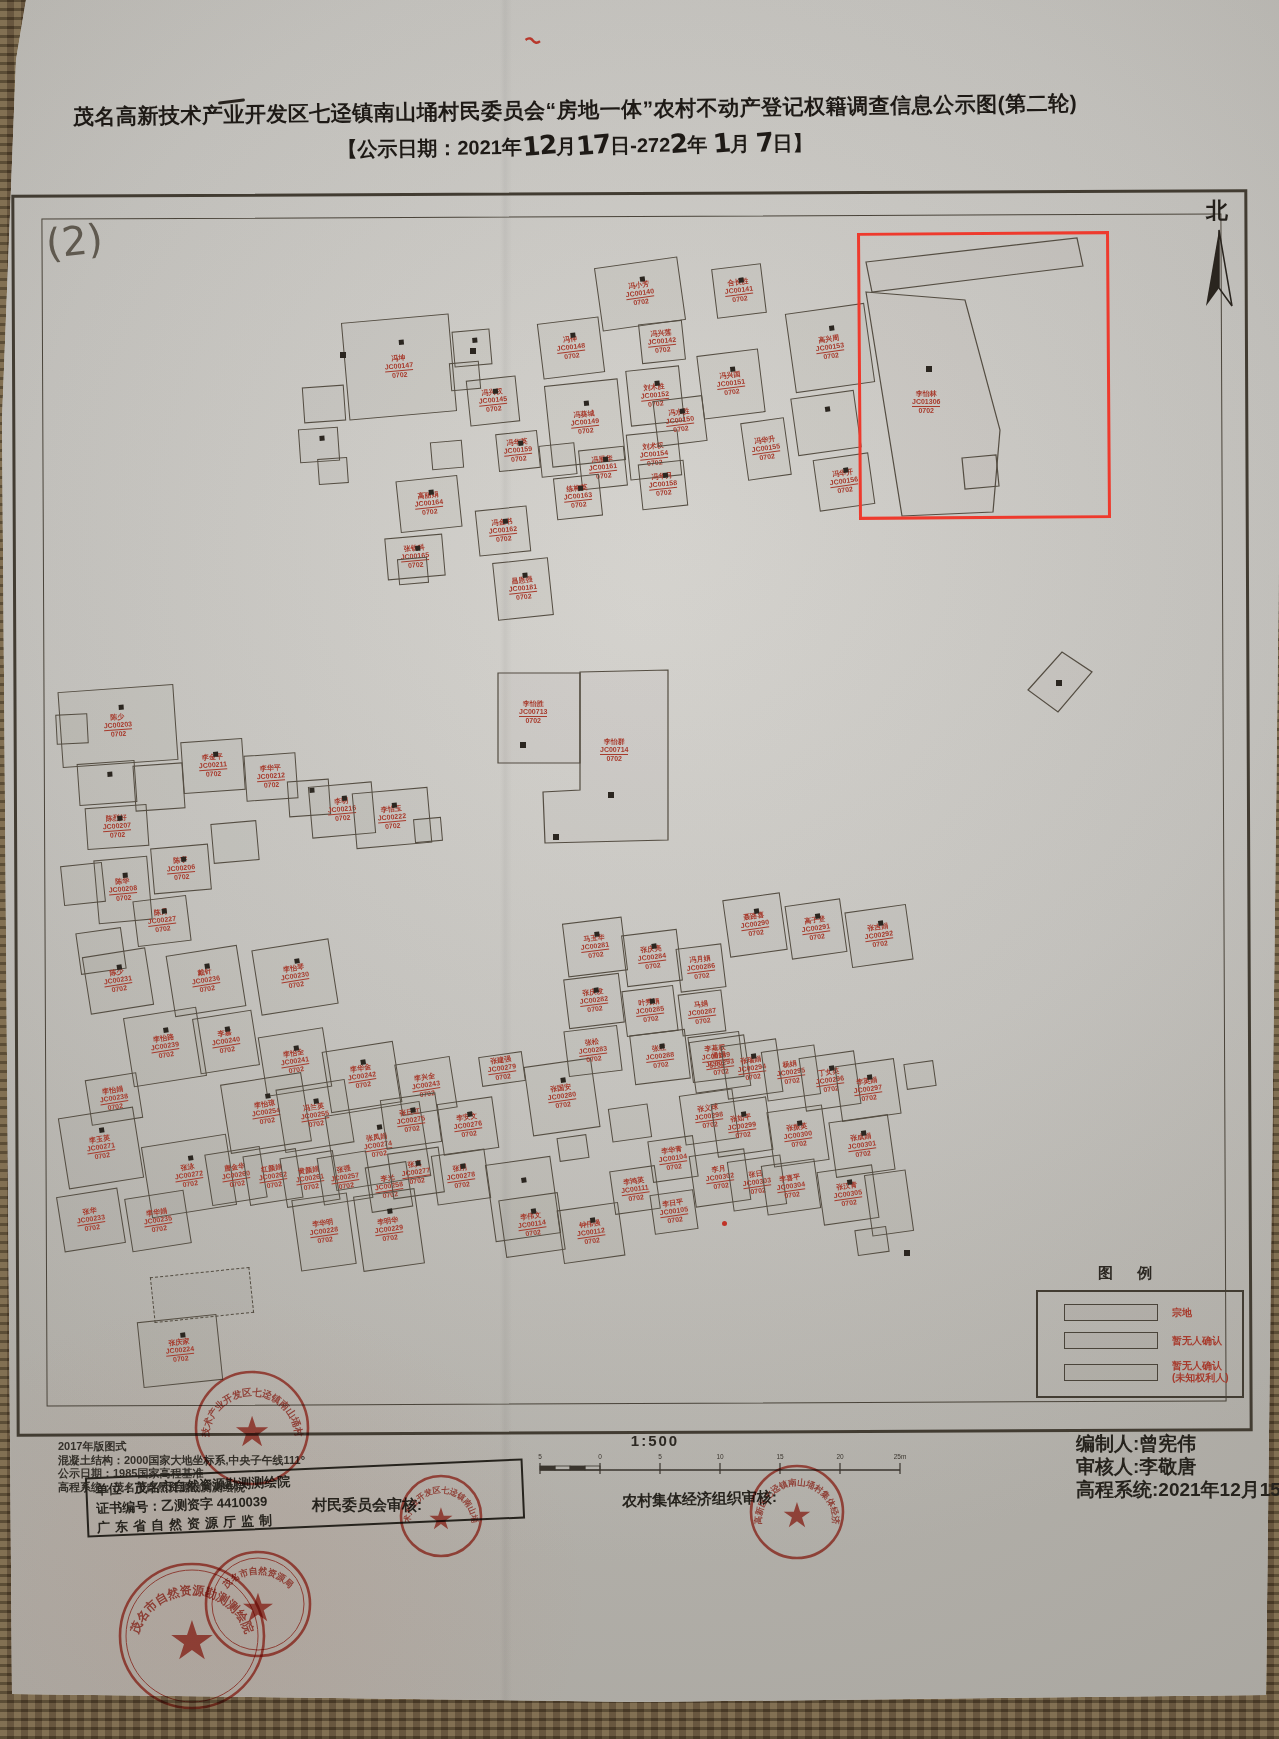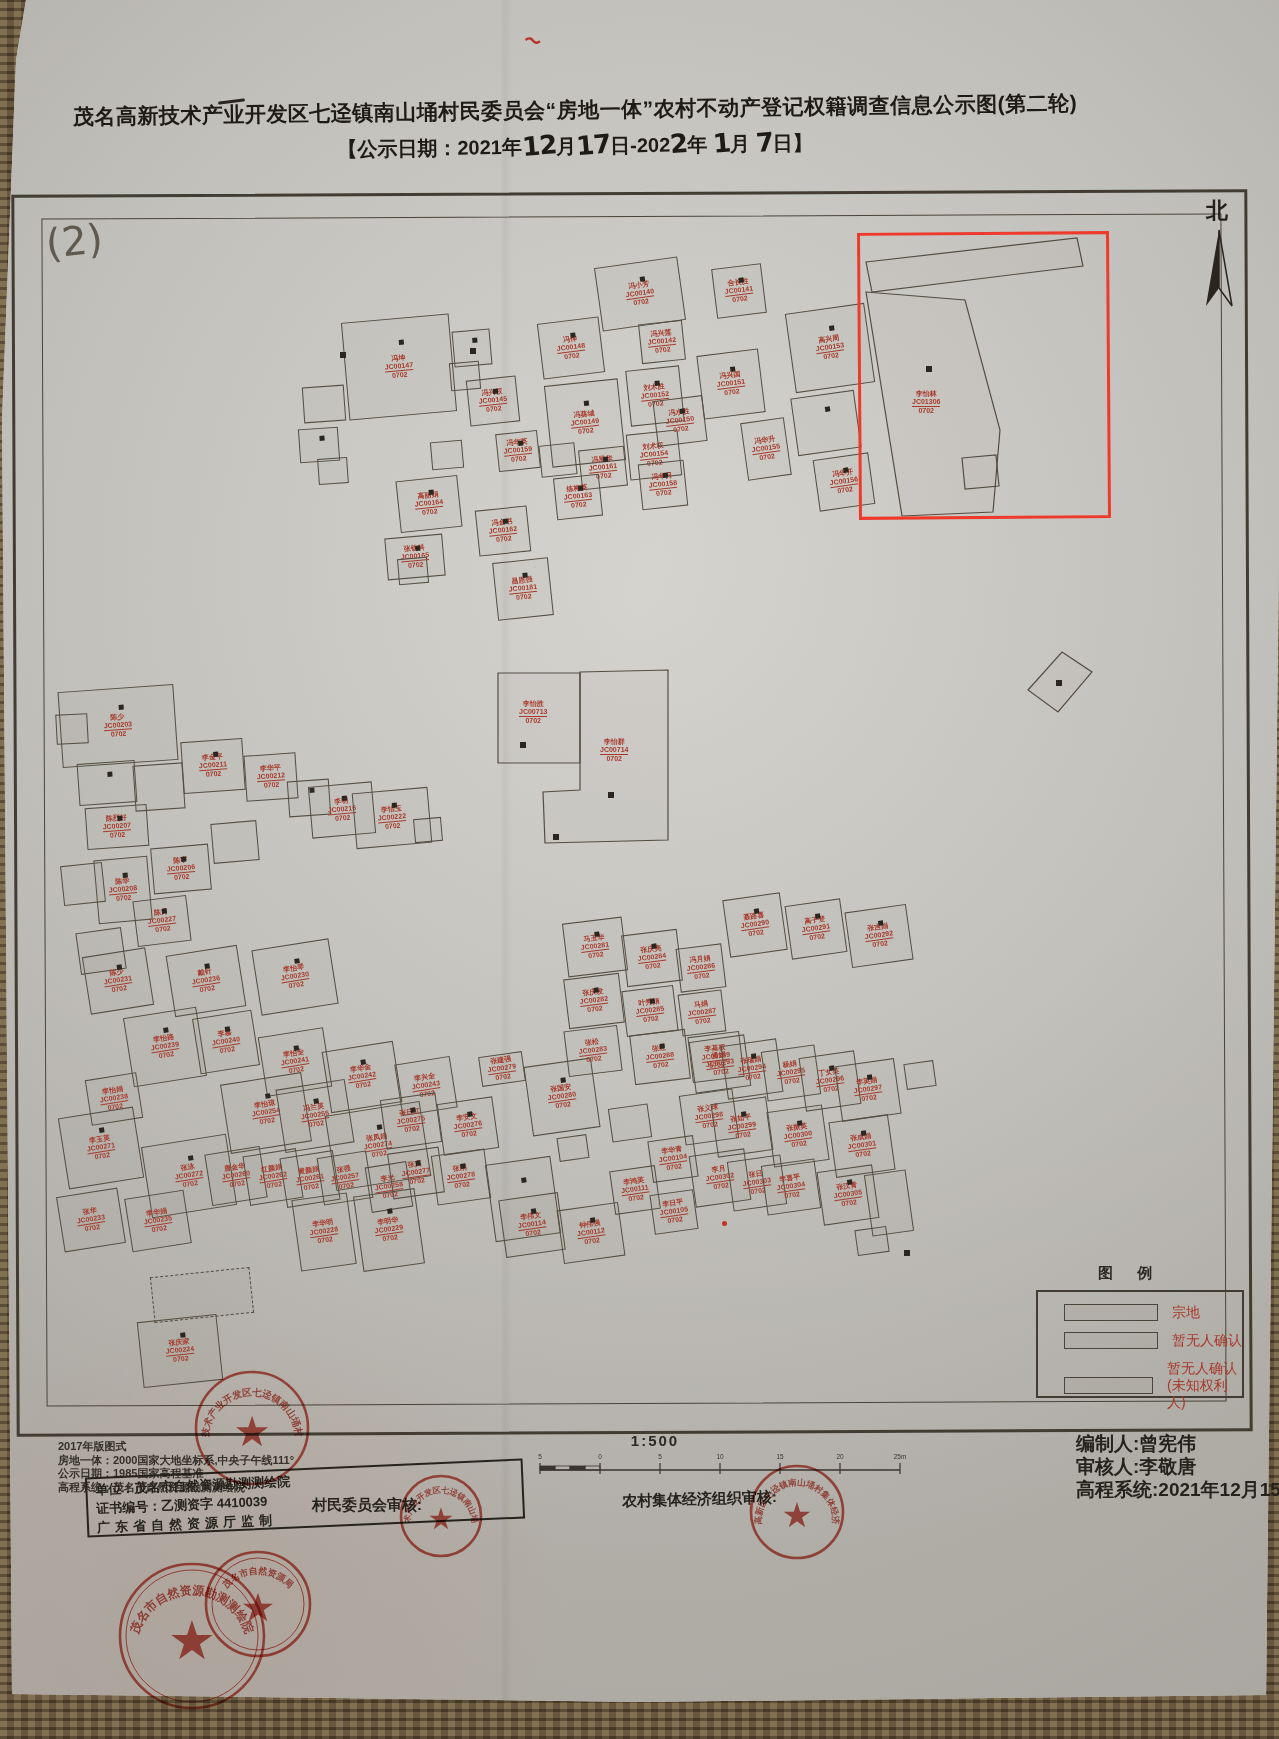--- a/index.html
+++ b/index.html
@@ -41,21 +41,21 @@
   .blbl{position:absolute;left:50%;top:50%;transform:translate(-50%,-52%);text-align:center;
     color:#a73a2c;font-size:7px;line-height:1.12;font-weight:700;white-space:nowrap;}
   .blbl i{display:block;font-style:normal;}
   .blbl .cd{border-bottom:1px solid #a73a2c;padding-bottom:0px;}
   .mk{position:absolute;left:52%;top:22%;width:5px;height:5px;background:#2b2620;}
   .pmark{position:absolute;width:6px;height:6px;background:#2b2620;}
   .legend-title{left:1098px;top:1264px;font-size:15px;font-weight:700;color:#2c2822;letter-spacing:10px;}
   .legend-box{left:1036px;top:1290px;width:204px;height:104px;border:2px solid #423c32;}
   .lrow{position:absolute;left:26px;display:flex;align-items:center;gap:14px;}
   .lsw{width:92px;height:15px;border:1.3px solid #4a443a;background:rgba(150,140,125,.10);}
-  .llab{font-size:14px;color:#a73a2c;font-weight:400;white-space:pre-line;line-height:1.2;}
+  .llab{font-size:10px;color:#a73a2c;font-weight:700;white-space:pre-line;line-height:1.2;}
   .flines{left:58px;top:1440px;font-size:11px;font-weight:700;color:#34302a;line-height:13.5px;white-space:nowrap;}
   .certbox{left:86px;top:1468px;width:438px;height:60px;border:2.5px solid #26231d;transform:rotate(-2.5deg);
     color:#26231d;font-weight:700;font-size:13px;line-height:19px;padding:1px 8px;box-sizing:border-box;white-space:nowrap;}
   .certbox .sp{letter-spacing:5px;}
   .scale-text{left:540px;top:1432px;width:230px;text-align:center;font-size:15px;color:#2c2822;letter-spacing:2px;font-weight:600;}
   .review{font-size:15px;font-weight:700;color:#26231d;white-space:nowrap;}
   .credits{left:1076px;top:1432px;font-size:19px;font-weight:700;color:#26231d;line-height:23px;white-space:nowrap;}
   .stamp{position:absolute;color:#c23b2e;opacity:.82;mix-blend-mode:multiply;pointer-events:none;}
   .red-dot{left:722px;top:1221px;width:5px;height:5px;border-radius:50%;background:#c03327;}
   svg{display:block;overflow:visible;}
@@ -63,21 +63,21 @@
 </head>
 <body>
 
 <div id="canvas">
   <div class="paper abs"></div>
 
   <div class="pen-dash abs"></div>
   <div class="red-scribble abs">〜</div>
 
   <div class="title abs">茂名高新技术产业开发区七迳镇南山埇村民委员会“房地一体”农村不动产登记权籍调查信息公示图(第二轮)</div>
-  <div class="dateline abs" id="dateLine"><span>【公示日期：2021年</span><span class="hand">12</span><span>月</span><span class="hand">17</span><span>日-202</span><span class="hand">2</span><span>年 </span><span class="hand">1</span><span>月 </span><span class="hand">7</span><span>日】</span></div>
+  <div class="dateline abs" id="dateLine"><span>【公示日期：2021年</span><span class="hand">12</span><span>月</span><span class="hand">17</span><span>日-272</span><span class="hand">2</span><span>年 </span><span class="hand">1</span><span>月 </span><span class="hand">7</span><span>日】</span></div>
 
   <div class="frame-outer abs"></div>
   <div class="frame-inner abs"></div>
   <div class="sheet-no abs">(2)</div>
 
   <div class="north-label abs">北</div>
   <div class="north-arrow abs">
     <svg width="46" height="88" viewBox="0 0 46 88">
       <polygon points="23,4 10,80 23,62" fill="#2a251f"></polygon>
       <polygon points="23,4 36,80 23,62" fill="none" stroke="#2a251f" stroke-width="1.5"></polygon>
@@ -868,21 +868,21 @@
       </div>
       <div class="lrow" style="top: 68px;">
         <span class="lsw"></span>
         <span class="llab">暂无人确认
 (未知权利人)</span>
       </div>
     </div>
 
   <div class="flines abs" id="footerLeft">
       <div>2017年版图式</div>
-      <div>房地一体：2000国家大地坐标系,中央子午线111°</div>
+      <div>混凝土结构：2000国家大地坐标系,中央子午线111°</div>
       <div>公示日期：1985国家高程基准</div>
       <div>高程系统：茂名市自然资源勘测测绘院</div>
     </div>
   <div class="certbox abs" id="certBox">
       <div>单位：茂名市自然资源勘测测绘院</div>
       <div>证书编号：乙测资字 4410039</div>
       <div class="sp">广东省自然资源厅监制</div>
     </div>
 
   <div class="scale-text abs">1:500</div>

